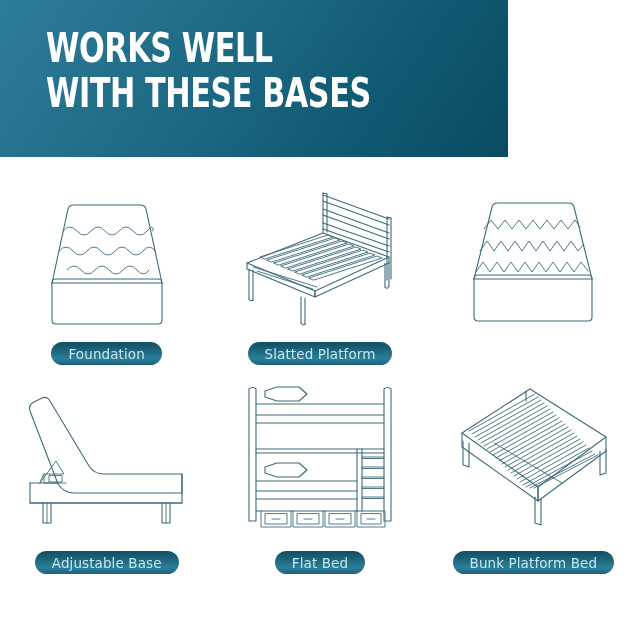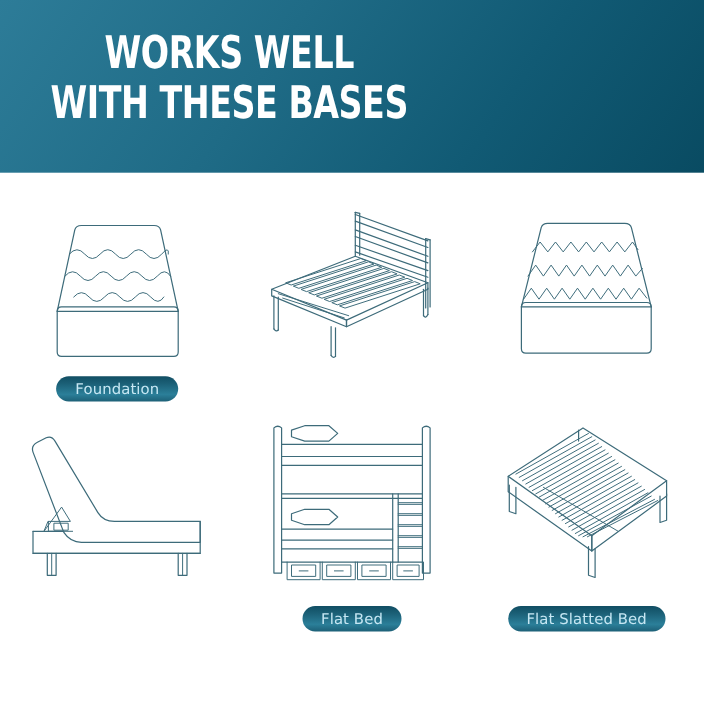--- a/index.html
+++ b/index.html
@@ -4,23 +4,22 @@
 <style>
   html,body{margin:0;padding:0;}
   body{
     width:640px;height:640px;overflow:hidden;background:#ffffff;
     font-family:"Liberation Sans",sans-serif;
   }
   #card{position:relative;width:640px;height:640px;background:#fff;}
 
   
   .header{
-    position:absolute;left:0;top:0;width:640px;height:157px;
+    position:absolute;left:0;top:0;width:508px;height:157px;
     background:linear-gradient(125deg,#2d7c98 0%,#1f6b86 38%,#115a74 70%,#094b62 100%);
-    text-align:center;
   }
   .header-title{
     position:absolute;left:46px;top:26px;
     color:#ffffff;
     font-family:"Liberation Sans Narrow","DejaVu Sans Condensed","Liberation Sans",sans-serif;
     font-weight:bold;
     font-size:41px;
     line-height:45px;
     letter-spacing:-0.5px;
     transform:scaleX(0.82);
@@ -134,20 +133,21 @@
             <path d="M54 91 L122 69 L127 71 L59 93 Z"></path>
             <path d="M61 94 L129 72 L134 74 L66 96 Z"></path>
             <path d="M68 97 L136 75 L141 77 L73 99 Z"></path>
             <path d="M75 100 L143 78 L148 80 L80 102 Z"></path>
             <path d="M82 103 L150 81 L155 83 L87 105 Z"></path>
             <path d="M26 92 L90 112"></path>
             <path d="M30 96 L86 114"></path>
           </g>
         </svg>
       </div>
+      <div class="pill">Slatted Platform</div>
     </div>
 
     <div class="cell r1">
       <div class="art">
         <svg viewBox="0 0 186 160">
           <path class="ln" d="M34 142 L34 104 Q34 100 38 100 L148 100 Q152 100 152 104 L152 142 Q152 146 148 146 L38 146 Q34 146 34 142 Z"></path>
           <path class="ln" d="M34 104 L52 32 Q53 28 58 28 L128 28 Q133 28 134 32 L152 104"></path>
           <path class="ln" d="M34 104 L152 104"></path>
           <path class="ln-t" d="M44 54 L51 45 L58 54 L65 45 L72 54 L79 45 L86 54 L93 45 L100 54 L107 45 L114 54 L121 45 L128 54 L135 45 L140 52"></path>
           <path class="ln-t" d="M40 76 L47 66 L54 76 L61 66 L68 76 L75 66 L82 76 L89 66 L96 76 L103 66 L110 76 L117 66 L124 76 L131 66 L138 76 L144 69"></path>
@@ -169,20 +169,21 @@
           <path class="ln-t" d="M26 108 L42 86 L50 99 L30 99 Z"></path>
           <path class="ln-t" d="M30 99 L30 108 L52 108"></path>
           <path class="ln-t" d="M35 101 L35 107 L48 107 L48 101 Z"></path>
 
           <path class="ln" d="M29 128 L29 148 L37 148 L37 128"></path>
           <path class="ln-t" d="M33 128 L33 148"></path>
           <path class="ln" d="M148 128 L148 148 L156 148 L156 128"></path>
           <path class="ln-t" d="M152 128 L152 148"></path>
         </svg>
       </div>
+      <div class="pill">Adjustable Base</div>
     </div>
 
     <div class="cell r2">
       <div class="art">
         <svg viewBox="0 0 186 160">
           <g class="ln">
 
             <path d="M22 14 L22 146 L29 146 L29 14 Q25.5 11 22 14 Z"></path>
             <path d="M157 14 L157 146 L164 146 L164 14 Q160.5 11 157 14 Z"></path>
 
@@ -272,17 +273,17 @@
           </g>
 
           <g class="ln">
             <path d="M23 66 L23 90 L29 92 L29 68"></path>
             <path d="M95 122 L95 148 L101 150 L101 124"></path>
             <path d="M160 76 L160 100 L166 98 L166 74"></path>
             <path d="M86 16 L86 26"></path>
           </g>
         </svg>
       </div>
-      <div class="pill">Flat Slatted Bed</div>
+      <div class="pill">Bunk Platform Bed</div>
     </div>
 
   </div>
 </div>
 
 </body></html>

